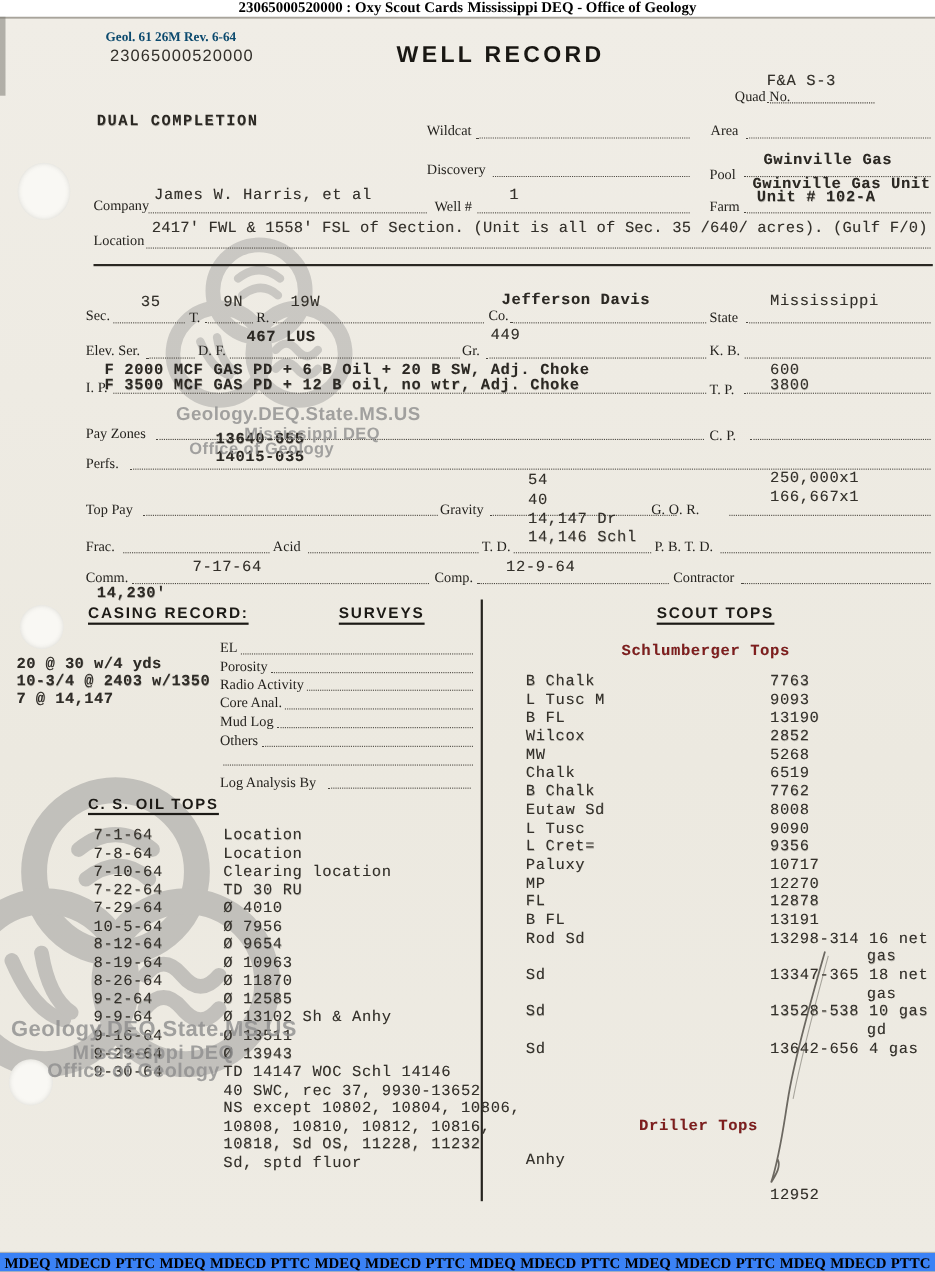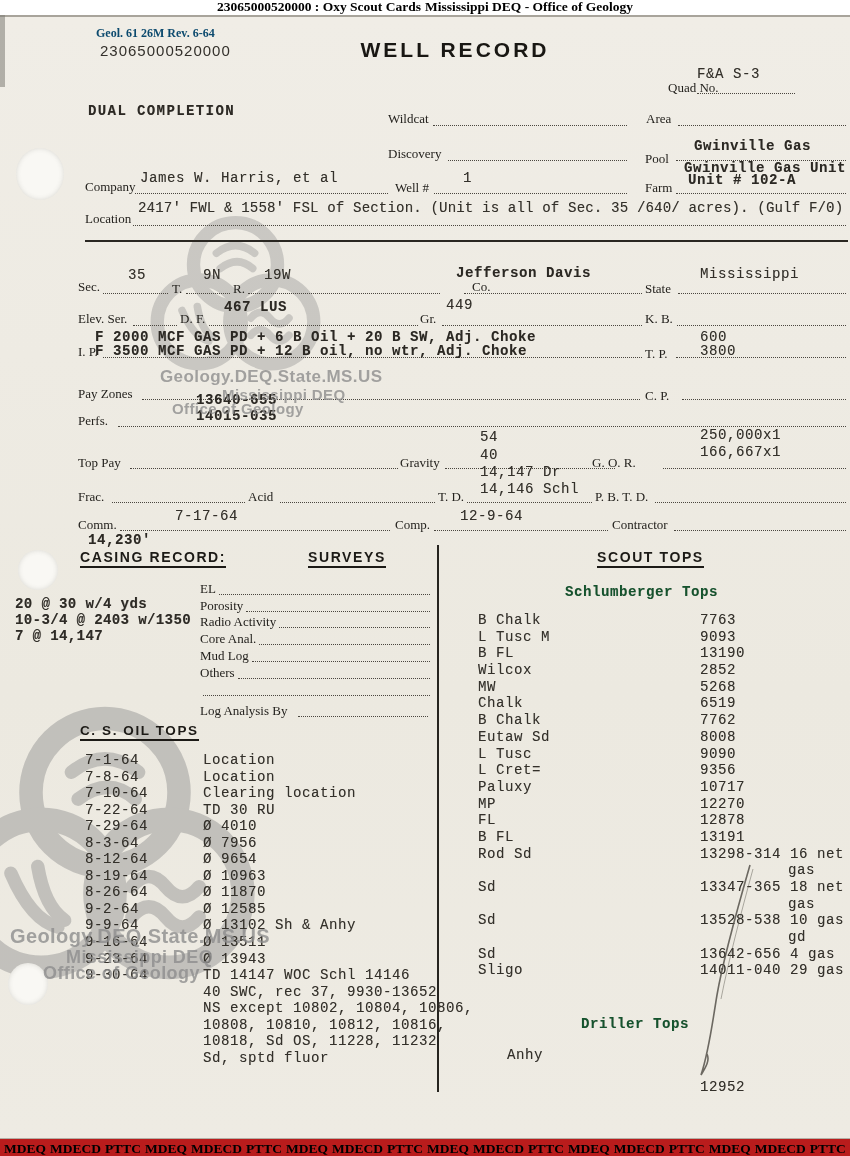--- a/index.html
+++ b/index.html
@@ -2,21 +2,21 @@
 <html><head>
 <meta charset="utf-8">
 <style>
   html,body{margin:0;padding:0;background:#888;}
   .page{position:relative;width:850px;height:1156px;background:#fff;overflow:hidden;
         font-family:"Liberation Serif",serif;}
   
   .topbar{position:absolute;left:0;top:0;width:850px;height:15px;background:#fff;
           display:flex;justify-content:center;align-items:flex-start;z-index:10;}
   .topbar span{font:bold 13.5px "Liberation Serif",serif;color:#000;white-space:nowrap;padding:0 2px;line-height:14px;}
-  .footer{position:absolute;left:0;top:1139px;width:850px;height:17px;background:#b91c1c;
+  .footer{position:absolute;left:0;top:1139px;width:850px;height:17px;background:#3b82f6;
           display:flex;justify-content:space-between;align-items:flex-end;z-index:10;padding:0 4px;box-sizing:border-box;}
   .footer span{font:bold 13.5px "Liberation Serif",serif;color:#000;white-space:nowrap;line-height:15px;}
   
   .scan-bg{position:absolute;left:0;top:15px;width:850px;height:1124px;
            background:linear-gradient(#f0ede6,#ece9e0 60%,#eeebe3);
            border-top:2px solid #a8a49b;border-bottom:1px solid #b3afa6;box-sizing:border-box;z-index:1;}
   .corner{position:absolute;left:0;top:15px;width:5px;height:72px;background:#7e7b74;opacity:.55;z-index:2;}
   
   .lbl{position:absolute;font:13px "Liberation Serif",serif;color:#24221e;white-space:nowrap;z-index:3;}
   .dots{position:absolute;height:0;border-bottom:1.6px dotted #4a463f;z-index:3;}
@@ -25,21 +25,21 @@
   .heading{position:absolute;font:bold 14px "Liberation Sans",sans-serif;letter-spacing:1.6px;color:#1c1a16;
            border-bottom:2px solid #1c1a16;padding-bottom:1px;white-space:nowrap;z-index:3;}
   .title{position:absolute;font:bold 21px "Liberation Sans",sans-serif;letter-spacing:3px;color:#191713;
          text-align:center;white-space:nowrap;z-index:3;}
   .revnote{position:absolute;font:bold 12px "Liberation Serif",serif;color:#0c4a6e;white-space:nowrap;z-index:3;}
   .wellid{position:absolute;font:15px "Liberation Sans",sans-serif;letter-spacing:1px;color:#33302b;white-space:nowrap;z-index:3;}
   
   .typed{position:absolute;font:14px "Liberation Mono",monospace;letter-spacing:.6px;color:#33302a;
          white-space:nowrap;z-index:3;text-shadow:.3px .3px 0 rgba(45,42,37,.35);}
   .typed-b{font-weight:bold;color:#2b2823;}
-  .mono-head{position:absolute;font:bold 14px "Liberation Mono",monospace;letter-spacing:.6px;color:#14532d;
+  .mono-head{position:absolute;font:bold 14px "Liberation Mono",monospace;letter-spacing:.6px;color:#7f1d1d;
              white-space:nowrap;z-index:3;text-shadow:.3px .3px 0 rgba(45,42,37,.35);}
   
   .surveys{position:absolute;left:200px;top:580px;width:230px;z-index:3;}
   .srow{display:flex;align-items:flex-end;height:16.8px;}
   .srow .slbl{font:13px "Liberation Serif",serif;color:#24221e;white-space:nowrap;padding-right:3px;}
   .srow .sdots{flex:1;border-bottom:1.6px dotted #4a463f;margin-bottom:2px;}
   
   .casing-lines{position:absolute;left:15px;top:596px;z-index:3;}
   .casing-lines div{font:14px "Liberation Mono",monospace;font-weight:bold;letter-spacing:.4px;color:#2e2b26;
                     height:16px;white-space:nowrap;text-shadow:.3px .3px 0 rgba(45,42,37,.4);}
@@ -161,21 +161,21 @@
 
   <div class="lbl" style="left:78px;top:279px;">Sec.</div>
   <div class="dots" style="left:103px;top:293px;width:65px;"></div>
   <div class="typed" style="left:128px;top:267px;">35</div>
   <div class="lbl" style="left:172px;top:281px;">T.</div>
   <div class="dots" style="left:186px;top:293px;width:44px;"></div>
   <div class="typed" style="left:203px;top:267px;">9N</div>
   <div class="lbl" style="left:233px;top:281px;">R.</div>
   <div class="dots" style="left:248px;top:293px;width:192px;"></div>
   <div class="typed" style="left:264px;top:267px;">19W</div>
-  <div class="lbl" style="left:444px;top:279px;margin-left:28px;">Co.</div>
+  <div class="lbl" style="left:444px;top:279px;">Co.</div>
   <div class="dots" style="left:464px;top:293px;width:178px;"></div>
   <div class="typed typed-b" style="left:456px;top:265px;">Jefferson Davis</div>
   <div class="lbl" style="left:645px;top:281px;">State</div>
   <div class="dots" style="left:678px;top:293px;width:168px;"></div>
   <div class="typed" style="left:700px;top:266px;">Mississippi</div>
 
   <div class="lbl" style="left:78px;top:311px;">Elev. Ser.</div>
   <div class="dots" style="left:133px;top:325px;width:44px;"></div>
   <div class="lbl" style="left:180px;top:311px;">D. F.</div>
   <div class="dots" style="left:209px;top:325px;width:209px;"></div>
@@ -357,27 +357,23 @@
         <span class="sclabel">Sd</span>
         <span class="scvalue">13528-538 10 gas</span>
       </div>
       <div class="scrow">
         <span class="sccont">gd</span>
       </div>
       <div class="scrow">
         <span class="sclabel">Sd</span>
         <span class="scvalue">13642-656 4 gas</span>
       </div>
-      <div class="scrow">
-        <span class="sclabel">Sligo</span>
-        <span class="scvalue">14011-040 29 gas</span>
-      </div>
     </div>
   <div class="mono-head" style="left:581px;top:1016px;">Driller Tops</div>
-  <div class="typed" style="left:478px;top:1047px;margin-left:29px;">Anhy</div>
+  <div class="typed" style="left:478px;top:1047px;">Anhy</div>
   <div class="typed" style="left:700px;top:1047px;margin-top:32px;">12952</div>
 
   <div class="heading" style="left:80px;top:723px;font-size:13.5px;">C. S. OIL TOPS</div>
   <div class="oiltops">
       <div class="orow">
         <span class="odate">7-1-64</span>
         <span class="otext">Location</span>
       </div>
       <div class="orow">
         <span class="odate">7-8-64</span>
@@ -389,21 +385,21 @@
       </div>
       <div class="orow">
         <span class="odate">7-22-64</span>
         <span class="otext">TD 30 RU</span>
       </div>
       <div class="orow">
         <span class="odate">7-29-64</span>
         <span class="otext">Ø 4010</span>
       </div>
       <div class="orow">
-        <span class="odate">8-3-64</span>
+        <span class="odate">10-5-64</span>
         <span class="otext">Ø 7956</span>
       </div>
       <div class="orow">
         <span class="odate">8-12-64</span>
         <span class="otext">Ø 9654</span>
       </div>
       <div class="orow">
         <span class="odate">8-19-64</span>
         <span class="otext">Ø 10963</span>
       </div>

